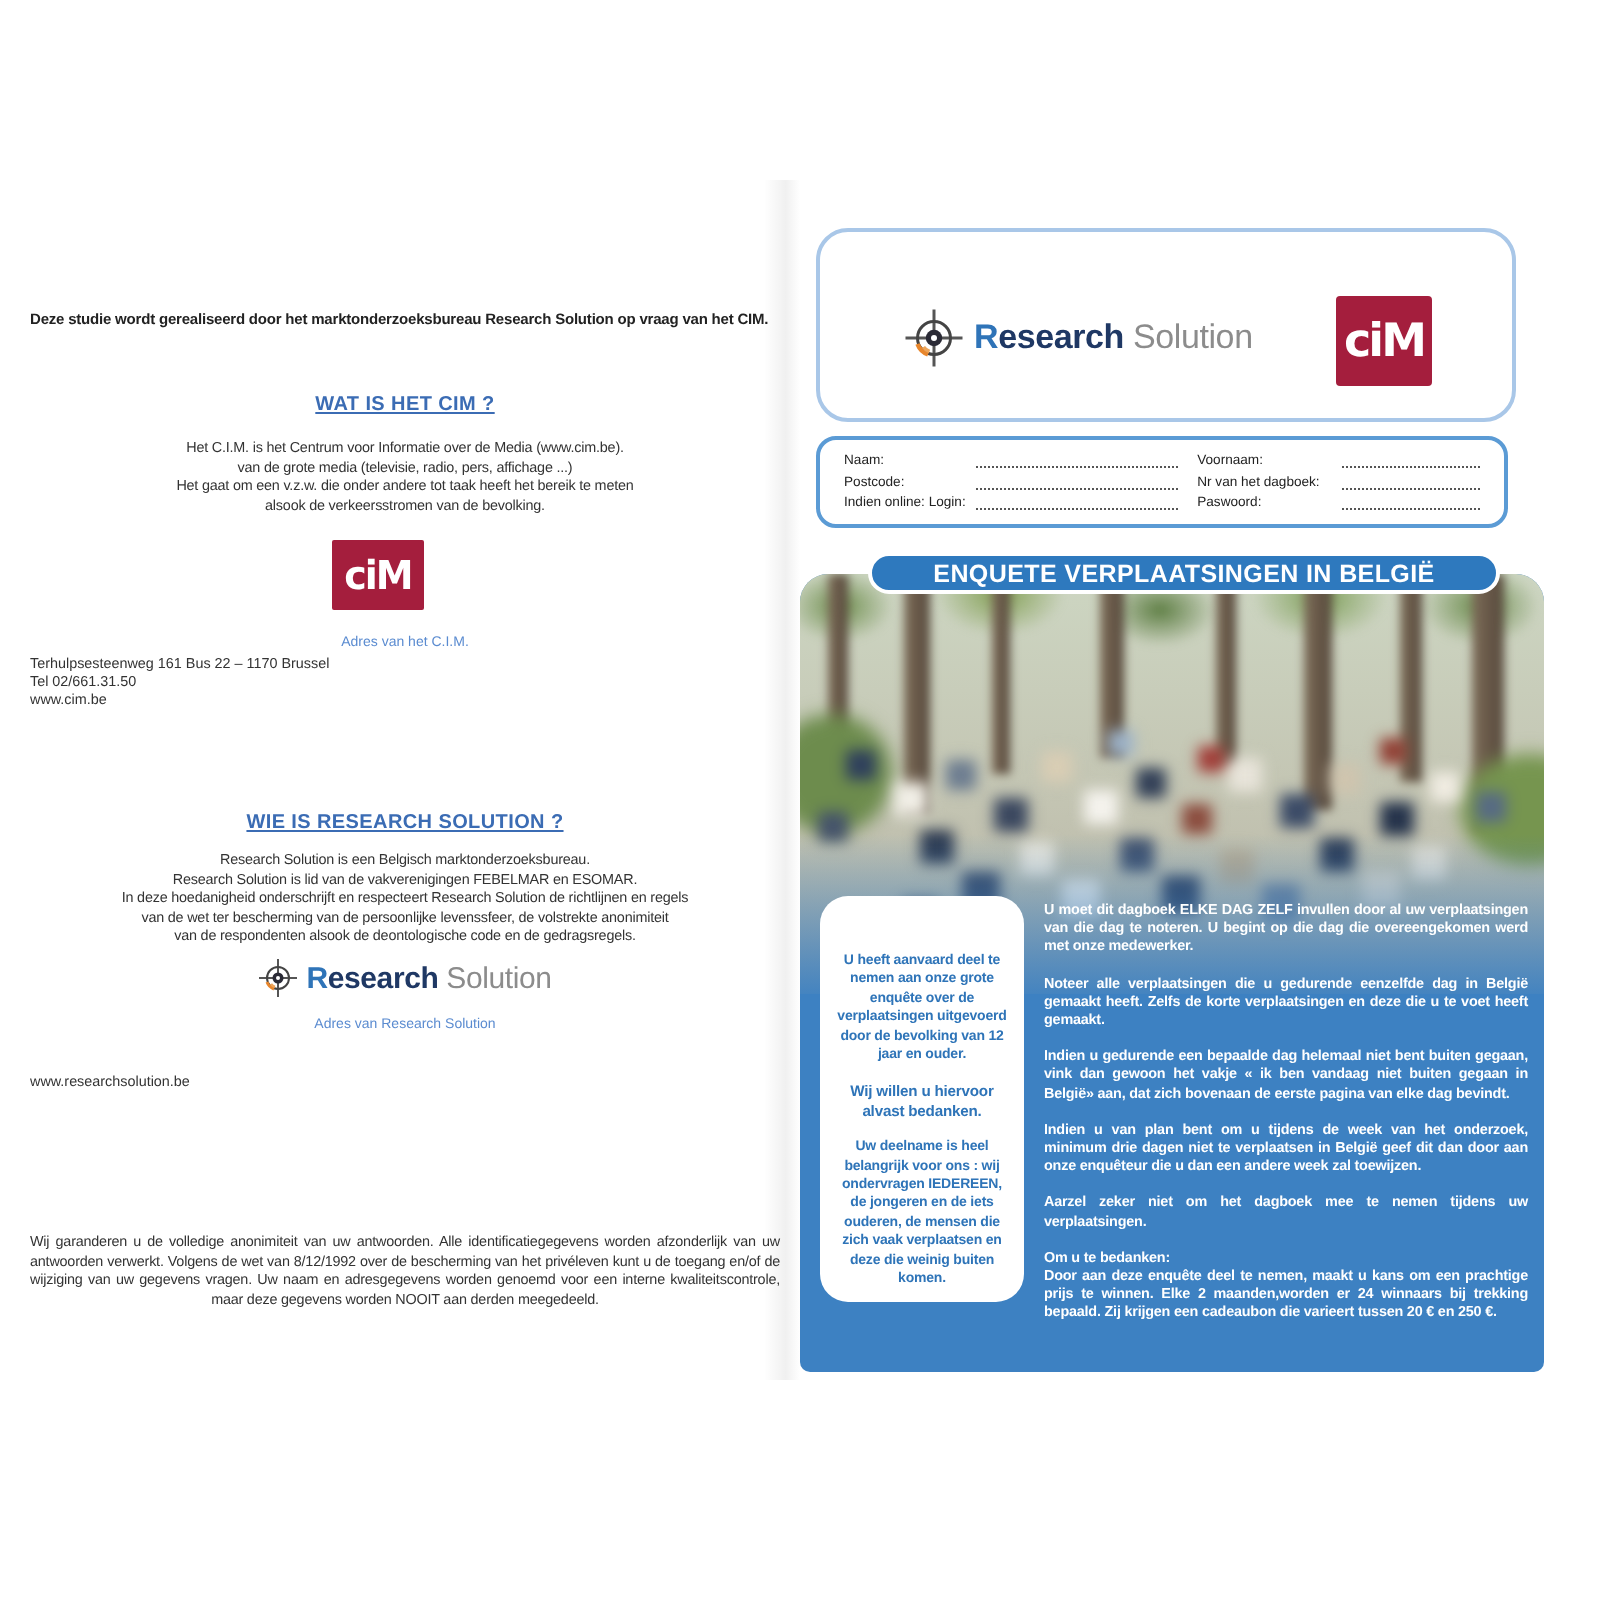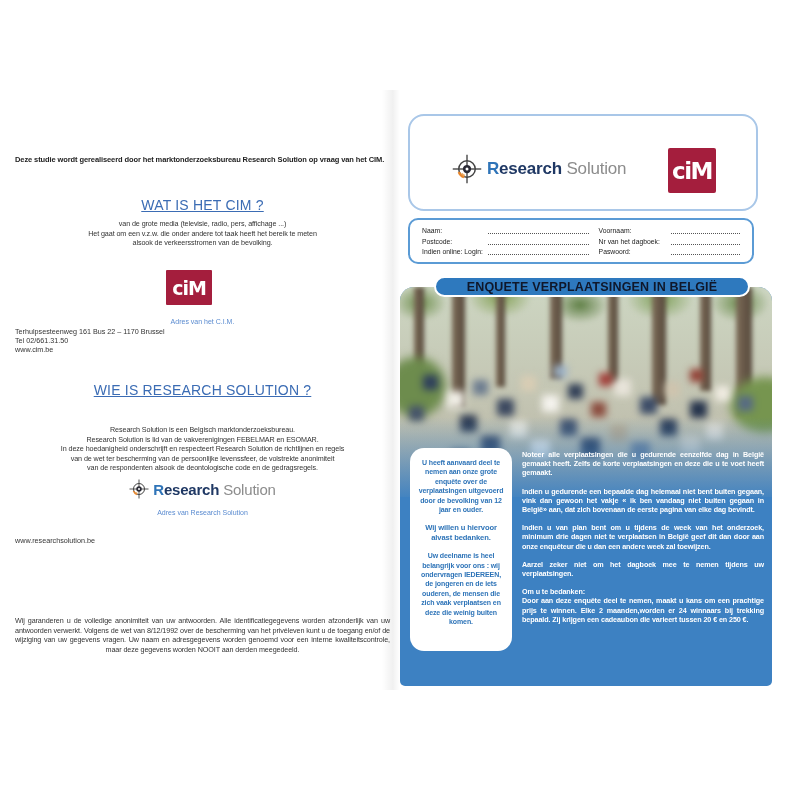--- a/index.html
+++ b/index.html
@@ -2,24 +2,24 @@
 <html><head>
 <meta charset="utf-8">
 <style>
   html,body{margin:0;padding:0;background:#fff;}
   .stage{position:relative;width:800px;height:800px;background:#ffffff;overflow:hidden;
          font-family:"Liberation Sans",sans-serif;color:#222;}
   
   .left-page{position:absolute;left:15px;top:0;width:375px;height:800px;}
   .intro-note{position:absolute;left:0;top:155px;width:375px;font-size:7.5px;font-weight:bold;
               letter-spacing:-0.1px;line-height:9px;}
-  .sec-heading{position:absolute;width:375px;text-align:center;font-size:14px;font-weight:normal;
+  .sec-heading{position:absolute;width:375px;text-align:center;font-size:10px;font-weight:bold;
                color:#3b6cb4;text-decoration:underline;letter-spacing:0.2px;}
   .cim-heading{top:197px;}
-  .rs-heading{top:382px;}
+  .rs-heading{top:406px;}
   .center-par{position:absolute;width:375px;text-align:center;font-size:7.2px;line-height:9.6px;
               color:#333;letter-spacing:-0.1px;}
   .cim-par{top:219px;}
   .rs-par{top:425px;}
   .cim-logo{position:absolute;left:151px;top:270px;width:46px;height:35px;background:#a41e3d;
             display:flex;align-items:center;justify-content:center;border-radius:1px;}
   .cim-logo .cim-txt{color:#fff;font-size:19px;font-weight:bold;letter-spacing:-1px;
             font-family:"DejaVu Sans",sans-serif;transform:scaleY(1.05);}
   .addr-label{position:absolute;width:375px;text-align:center;color:#5a8bd0;font-size:7px;}
   .addr-line{position:absolute;width:375px;text-align:left;color:#333;font-size:7.2px;}
@@ -47,21 +47,21 @@
             display:flex;flex-direction:column;justify-content:space-evenly;padding:3px 12px;}
   .form-row{display:flex;align-items:flex-end;font-size:6.8px;color:#222;gap:4px;}
   .form-row .lbl-l{width:62px;}
   .form-row .lbl-r{width:68px;padding-left:6px;}
   .dots{border-bottom:1px dotted #555;height:6px;}
   .dots-l{flex:1.45;}
   .dots-r{flex:1;}
   .title-banner{position:absolute;left:434px;top:276px;width:316px;height:21px;background:#2e79be;
                 border:2px solid #fff;border-radius:12px;box-sizing:border-box;z-index:5;
                 display:flex;align-items:center;justify-content:center;
-                color:#0f172a;font-weight:bold;font-size:12.5px;letter-spacing:0.2px;}
+                color:#ffffff;font-weight:bold;font-size:12.5px;letter-spacing:0.2px;}
   
   .panel{position:absolute;left:400px;top:287px;width:372px;height:399px;background:#3d81c2;
          border-radius:14px 14px 5px 5px;overflow:hidden;}
   .photo{position:absolute;left:0;top:0;width:372px;height:210px;
          background:linear-gradient(180deg,#cdd6c2 0%,#c3c4b2 55%,#b5b2a4 100%);}
   .photo-blur{position:absolute;inset:0;filter:blur(2px);}
   .canopy{position:absolute;left:-10px;top:-14px;width:400px;height:70px;
     background:
       radial-gradient(38px 26px at 30px 30px,#6f8f4f 0%,rgba(111,143,79,0) 70%),
       radial-gradient(46px 30px at 110px 24px,#83a055 0%,rgba(131,160,85,0) 70%),
@@ -78,41 +78,42 @@
       248px 118px 0 8px #3a4a66, 272px 102px 0 7px #cfc4ae, 298px 122px 0 8px #23314a,
       322px 106px 0 7px #f0ece2, 345px 116px 0 7px #566a84, 16px 126px 0 7px #44526b,
       68px 136px 0 8px #2c3950, 118px 142px 0 8px #ece8dc, 168px 140px 0 8px #3f4f6b,
       218px 146px 0 8px #b9ab90, 268px 140px 0 8px #2b3a54, 314px 144px 0 8px #e5e0d4,
       90px 158px 0 9px #35425c, 140px 162px 0 9px #f1eee6, 190px 160px 0 9px #2e3c58,
       240px 164px 0 9px #6d7f95, 290px 158px 0 9px #ddd6c6, 60px 172px 0 9px #3c4a62,
       205px 92px 0 6px #a03a35, 296px 88px 0 6px #8f3b30, 160px 84px 0 6px #9db3c9;}
   .photo-fade{position:absolute;left:0;top:130px;width:372px;height:85px;
       background:linear-gradient(180deg,rgba(61,129,194,0) 0%,rgba(61,129,194,0.55) 55%,#3d81c2 100%);}
   .intro-box{position:absolute;left:10px;top:161px;width:102px;height:203px;background:#fff;
-             border-radius:14px;box-sizing:border-box;padding:10px 7px;z-index:4;
+             border-radius:14px;box-sizing:border-box;padding:28px 7px;z-index:4;
              color:#2e74b8;font-size:7px;font-weight:bold;line-height:9.4px;text-align:center;
              letter-spacing:-0.1px;}
   .intro-box .p{margin:0 0 9px 0;}
   .intro-box .p-strong{font-size:7.6px;}
   .instructions{position:absolute;left:122px;top:163px;width:242px;z-index:4;
                 color:#fff;font-size:7.2px;font-weight:bold;line-height:9.2px;
                 text-align:justify;letter-spacing:-0.1px;}
   .instructions .p{margin:0 0 9px 0;}
   .instructions .th{margin:0;}
 </style>
 </head>
 <body>
 
 <div class="stage">
 
   <div class="left-page">
     <div class="intro-note">Deze studie wordt gerealiseerd door het marktonderzoeksbureau Research Solution op vraag van het CIM.</div>
 
     <div class="sec-heading cim-heading">WAT IS HET CIM ?</div>
     <div class="center-par cim-par">
+      <div>Het C.I.M. is het Centrum voor Informatie over de Media (www.cim.be).</div>
       <div>van de grote media (televisie, radio, pers, affichage ...)</div>
       <div>Het gaat om een v.z.w. die onder andere tot taak heeft het bereik te meten</div>
       <div>alsook de verkeersstromen van de bevolking.</div>
     </div>
 
     <div class="cim-logo">
       <span class="cim-txt">ciM</span>
     </div>
     <div class="addr-label" style="top:318px;">Adres van het C.I.M.</div>
     <div class="addr-line" style="top:327px;">Terhulpsesteenweg 161 Bus 22 – 1170 Brussel</div>
@@ -208,20 +209,21 @@
       <div class="photo-fade"></div>
     </div>
 
     <div class="intro-box">
       <p class="p">U heeft aanvaard deel te nemen aan onze grote enquête over de verplaatsingen uitgevoerd door de bevolking van 12 jaar en ouder.</p>
       <p class="p p-strong">Wij willen u hiervoor alvast bedanken.</p>
       <p class="p">Uw deelname is heel belangrijk voor ons : wij ondervragen IEDEREEN, de jongeren en de iets ouderen, de mensen die zich vaak verplaatsen en deze die weinig buiten komen.</p>
     </div>
 
     <div class="instructions">
+      <p class="p">U moet dit dagboek ELKE DAG ZELF invullen door al uw verplaatsingen van die dag te noteren. U begint op die dag die overeengekomen werd met onze medewerker.</p>
       <p class="p">Noteer alle verplaatsingen die u gedurende eenzelfde dag in België gemaakt heeft. Zelfs de korte verplaatsingen en deze die u te voet heeft gemaakt.</p>
       <p class="p">Indien u gedurende een bepaalde dag helemaal niet bent buiten gegaan, vink dan gewoon het vakje « ik ben vandaag niet buiten gegaan in België» aan, dat zich bovenaan de eerste pagina van elke dag bevindt.</p>
       <p class="p">Indien u van plan bent om u tijdens de week van het onderzoek, minimum drie dagen niet te verplaatsen in België geef dit dan door aan onze enquêteur die u dan een andere week zal toewijzen.</p>
       <p class="p">Aarzel zeker niet om het dagboek mee te nemen tijdens uw verplaatsingen.</p>
       <p class="th">Om u te bedanken:</p>
       <p class="th">Door aan deze enquête deel te nemen, maakt u kans om een prachtige prijs te winnen. Elke 2 maanden,worden er 24 winnaars bij trekking bepaald. Zij krijgen een cadeaubon die varieert tussen 20 € en 250 €.</p>
     </div>
   </div>
 
 </div>

